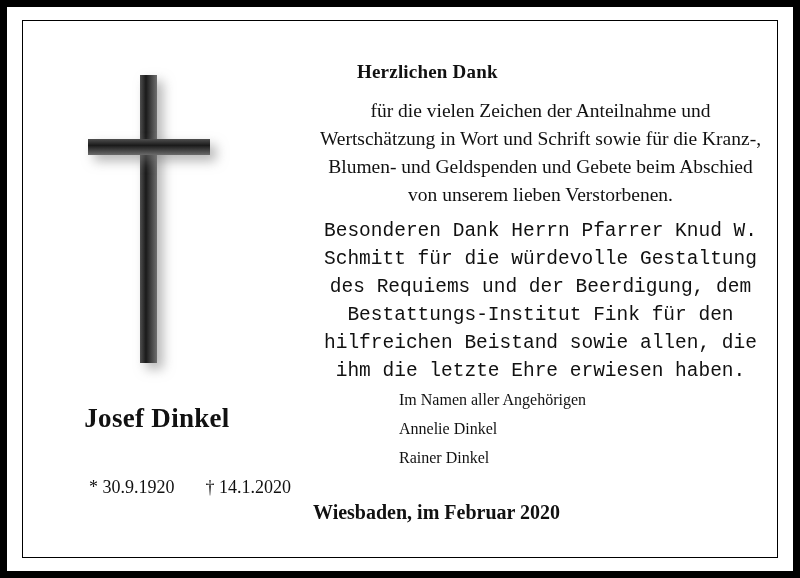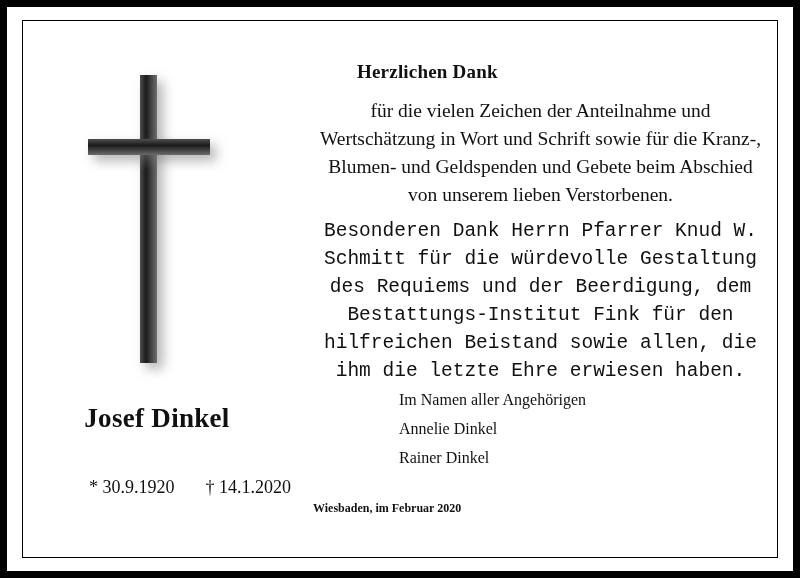--- a/index.html
+++ b/index.html
@@ -152,21 +152,21 @@
   .sig-line {
     font-size: 16px;
     line-height: 29px;
   }
   .sig-line.bold { font-weight: normal; }
 
   .place-date {
     position: absolute;
     left: 22px;
     top: 480px;
-    font-size: 12px;
+    font-size: 20px;
     font-weight: bold;
   }
   .place-date-inner {
     padding-left: 0;
   }
 </style>
 </head>
 <body>
 
 <div class="page">

